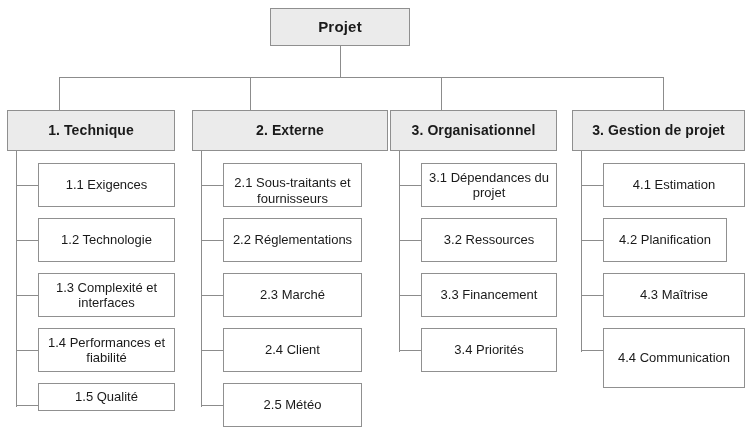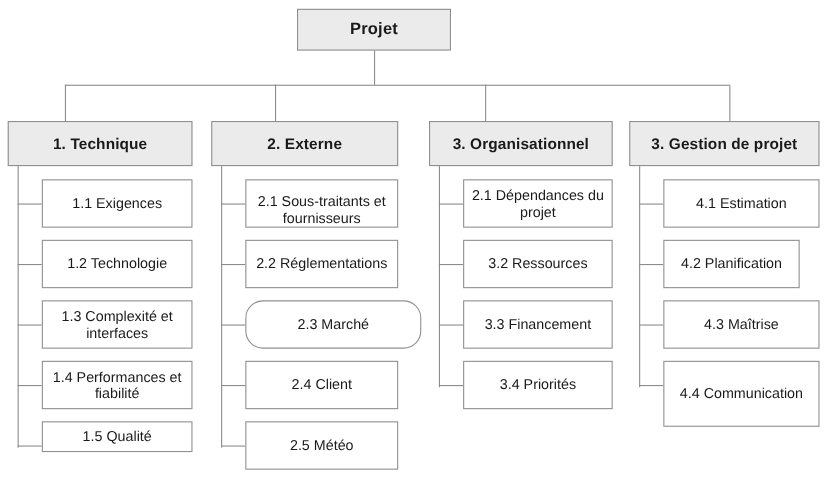--- a/index.html
+++ b/index.html
@@ -90,58 +90,58 @@
   <div class="line hline" style="left:16px;top:350px;width:22px;"></div>
   <div class="node leaf" style="left:38px;top:328px;width:137px;height:44px;">
     <span class="lbl">1.4 Performances et fiabilité</span>
   </div>
 
   <div class="line hline" style="left:16px;top:405px;width:22px;"></div>
   <div class="node leaf" style="left:38px;top:383px;width:137px;height:28px;">
     <span class="lbl">1.5 Qualité</span>
   </div>
 
-  <div class="node cat" style="left:192px;top:110px;width:170px;height:41px;">
+  <div class="node cat" style="left:192px;top:110px;width:196px;height:41px;">
     <span class="lbl">2. Externe</span>
   </div>
   <div class="line vline" style="left:201px;top:151px;height:256px;"></div>
 
   <div class="line hline" style="left:201px;top:185px;width:22px;"></div>
   <div class="node leaf" style="left:223px;top:163px;width:139px;height:44px;align-items:flex-end;">
     <span class="lbl">2.1 Sous-traitants et fournisseurs</span>
   </div>
 
   <div class="line hline" style="left:201px;top:240px;width:22px;"></div>
   <div class="node leaf" style="left:223px;top:218px;width:139px;height:44px;">
     <span class="lbl">2.2 Réglementations</span>
   </div>
 
   <div class="line hline" style="left:201px;top:295px;width:22px;"></div>
-  <div class="node leaf" style="left:223px;top:273px;width:160px;height:44px;border-radius:16px;">
+  <div class="node leaf" style="left:223px;top:273px;width:139px;height:44px;">
     <span class="lbl">2.3 Marché</span>
   </div>
 
   <div class="line hline" style="left:201px;top:350px;width:22px;"></div>
   <div class="node leaf" style="left:223px;top:328px;width:139px;height:44px;">
     <span class="lbl">2.4 Client</span>
   </div>
 
   <div class="line hline" style="left:201px;top:405px;width:22px;"></div>
   <div class="node leaf" style="left:223px;top:383px;width:139px;height:44px;">
     <span class="lbl">2.5 Météo</span>
   </div>
 
   <div class="node cat" style="left:390px;top:110px;width:167px;height:41px;">
     <span class="lbl">3. Organisationnel</span>
   </div>
   <div class="line vline" style="left:399px;top:151px;height:201px;"></div>
 
   <div class="line hline" style="left:399px;top:185px;width:22px;"></div>
   <div class="node leaf" style="left:421px;top:163px;width:136px;height:44px;">
-    <span class="lbl">2.1 Dépendances du projet</span>
+    <span class="lbl">3.1 Dépendances du projet</span>
   </div>
 
   <div class="line hline" style="left:399px;top:240px;width:22px;"></div>
   <div class="node leaf" style="left:421px;top:218px;width:136px;height:44px;">
     <span class="lbl">3.2 Ressources</span>
   </div>
 
   <div class="line hline" style="left:399px;top:295px;width:22px;"></div>
   <div class="node leaf" style="left:421px;top:273px;width:136px;height:44px;">
     <span class="lbl">3.3 Financement</span>

